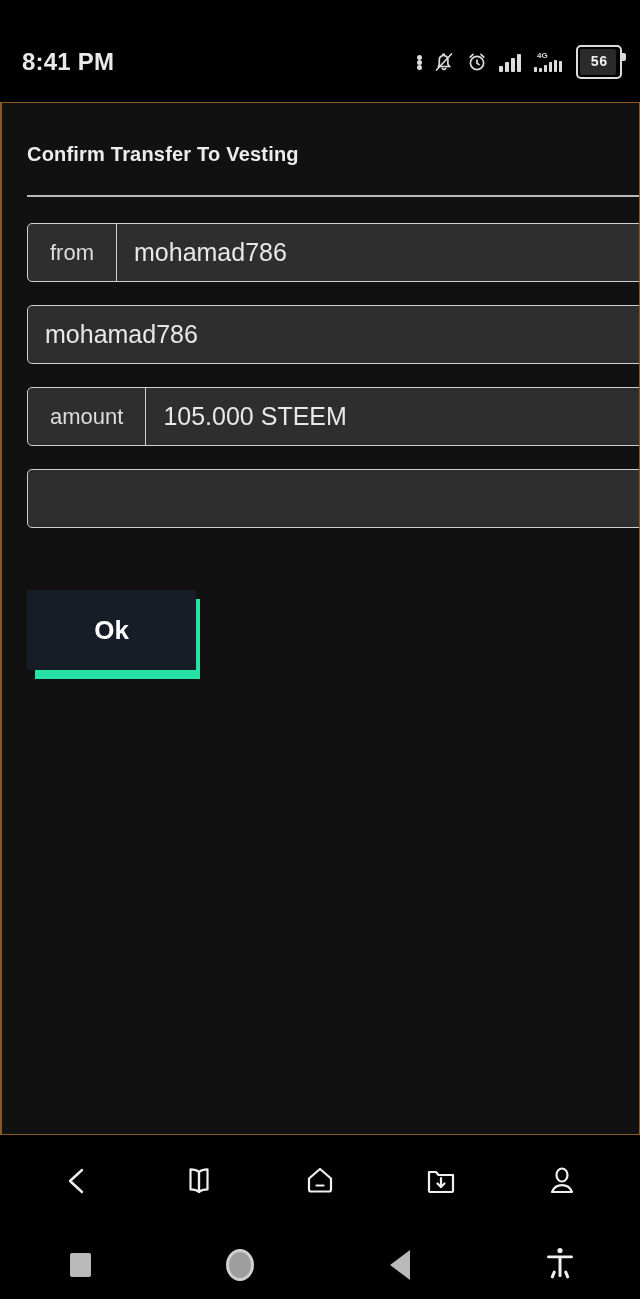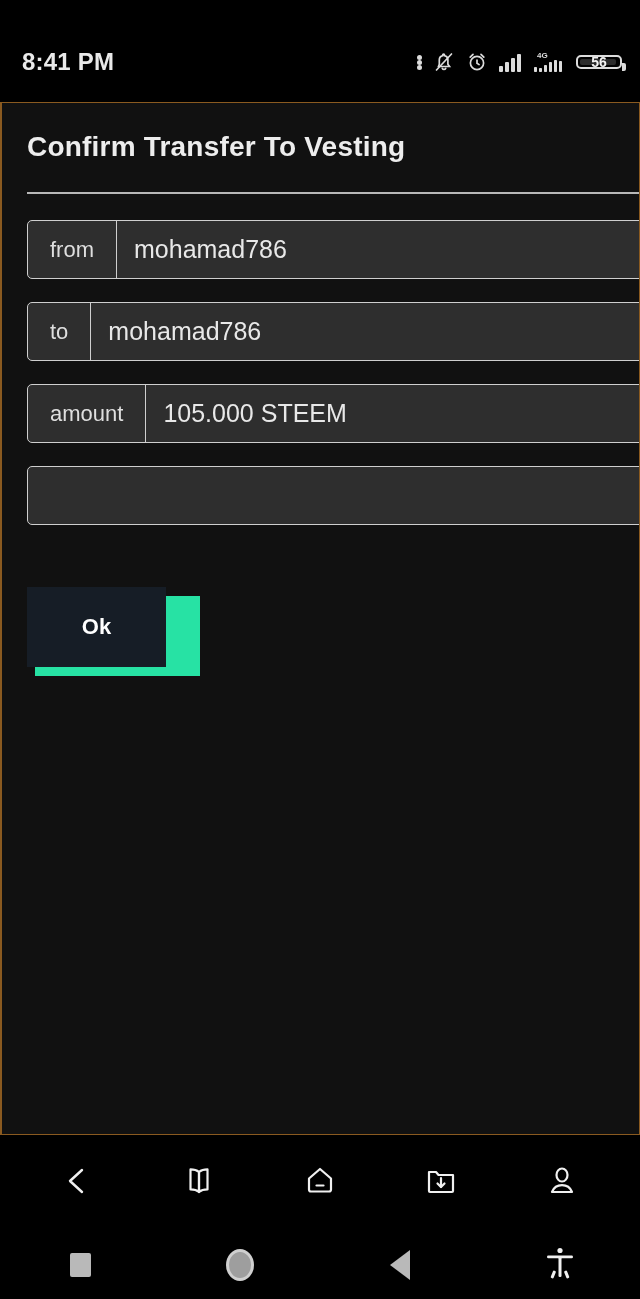--- a/index.html
+++ b/index.html
@@ -57,26 +57,27 @@
   }
   .dots-icon i {
     width: 5px; height: 5px;
     border-radius: 50%;
     background: #dcdcdc;
     display: block;
   }
 
   .batt {
     position: relative;
-    width: 46px; height: 14px;
+    width: 46px; height: 34px;
     border: 2px solid #dcdcdc;
     border-radius: 5px;
     display: flex;
     align-items: center;
     justify-content: center;
+    font-family: Liberation Mono, monospace;
   }
   .batt::after {
     content: "";
     position: absolute;
     right: -6px; top: 6px;
     width: 4px; height: 8px;
     background: #dcdcdc;
     border-radius: 0 2px 2px 0;
   }
   .batt-fill {
@@ -102,24 +103,24 @@
     width: 640px;
     height: 1033px;
     background: #111111;
     border: 1px solid #8a5a20;
     border-left-width: 2px;
     overflow: hidden;
   }
 
   .page-title {
     color: #ededed;
-    font-size: 28px;
+    font-size: 20px;
     font-weight: bold;
     letter-spacing: 0.2px;
-    padding: 28px 0 0 25px;
+    padding: 40px 0 0 25px;
   }
 
   .rule {
     margin: 29px 0 0 25px;
     width: 720px;
     height: 2px;
     background: #b8b8b8;
   }
 
   
@@ -167,26 +168,26 @@
   }
   .btn-shadow {
     position: absolute;
     left: 8px; top: 9px;
     width: 165px; height: 80px;
     background: #27e2a4;
   }
   .btn-ok {
     position: absolute;
     left: 0; top: 0;
-    width: 139px; height: 80px;
+    width: 169px; height: 80px;
     background: #161d26;
     border: none;
     color: #ffffff;
     font-family: "Liberation Sans", sans-serif;
-    font-size: 22px;
+    font-size: 26px;
     font-weight: bold;
     cursor: pointer;
     display: flex;
     align-items: center;
     justify-content: center;
   }
 
   
   .app-nav {
     position: absolute;
@@ -316,21 +317,20 @@
     <div class="rule"></div>
 
     <div class="form">
 
       <div class="form-row">
         <div class="row-label">from</div>
         <div class="row-value">mohamad786</div>
       </div>
 
       <div class="form-row">
-        <div class="row-label">to</div>
         <div class="row-value">mohamad786</div>
       </div>
 
       <div class="form-row">
         <div class="row-label">amount</div>
         <div class="row-value">105.000 STEEM</div>
       </div>
 
       <div class="form-row">
         <div class="row-value"></div>

